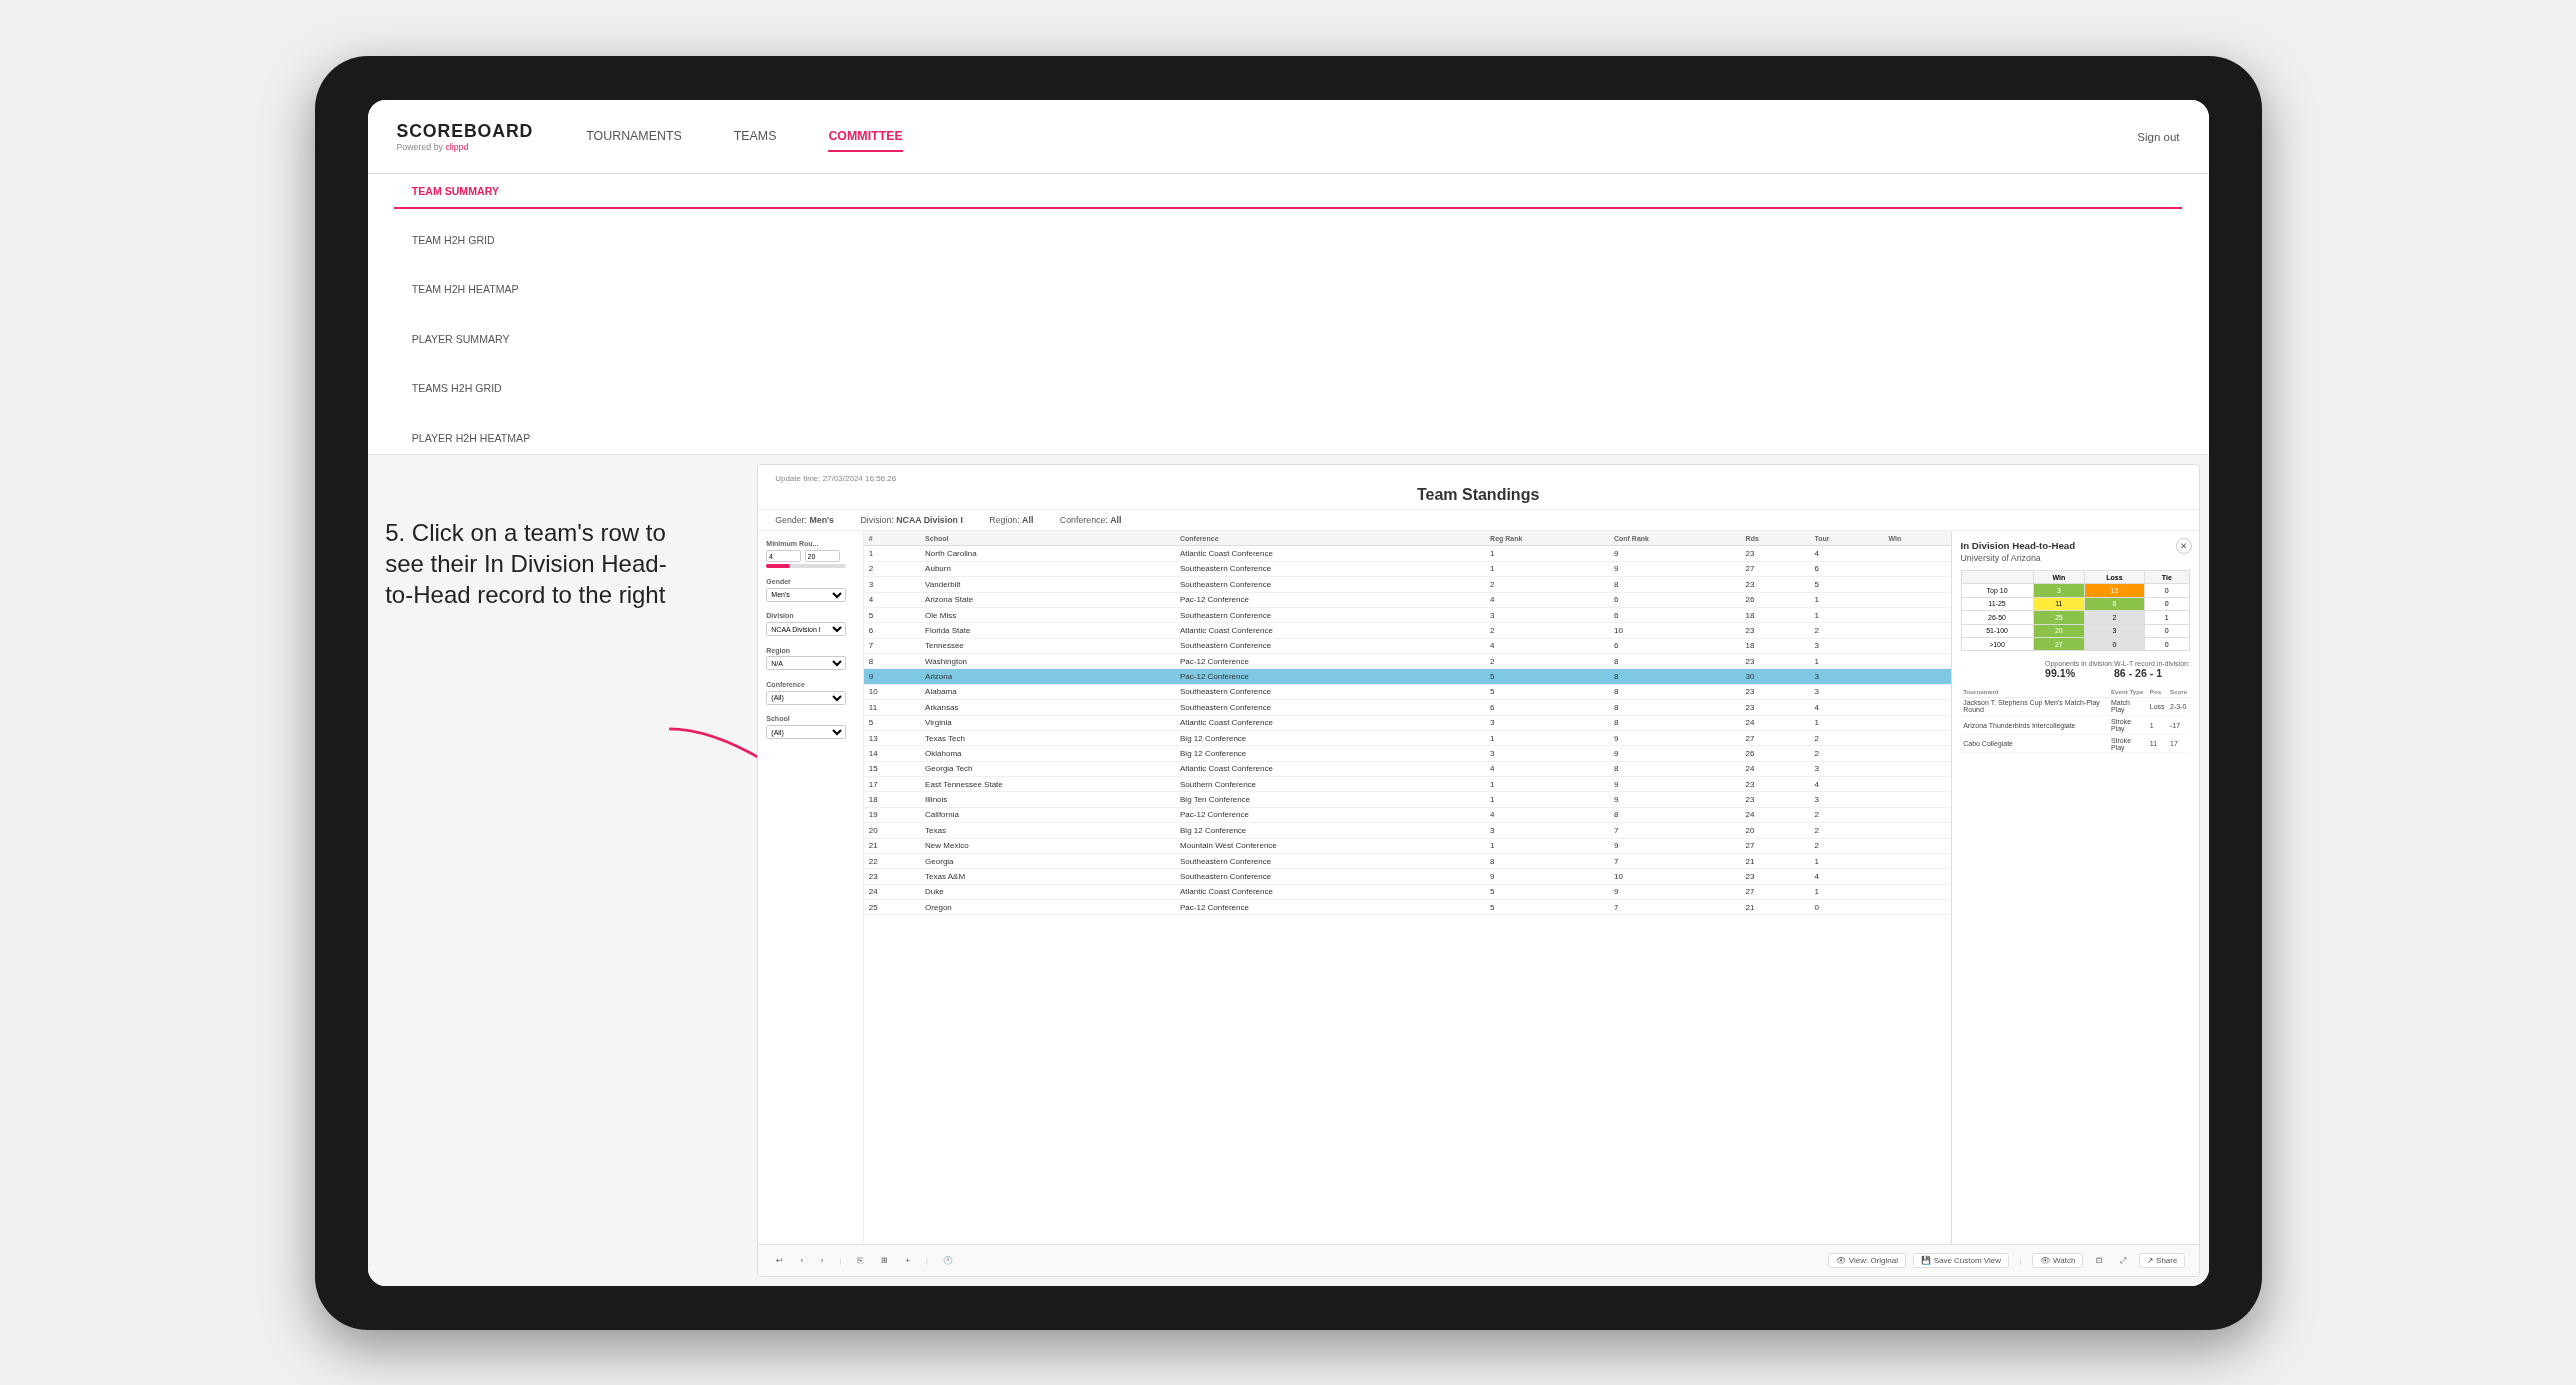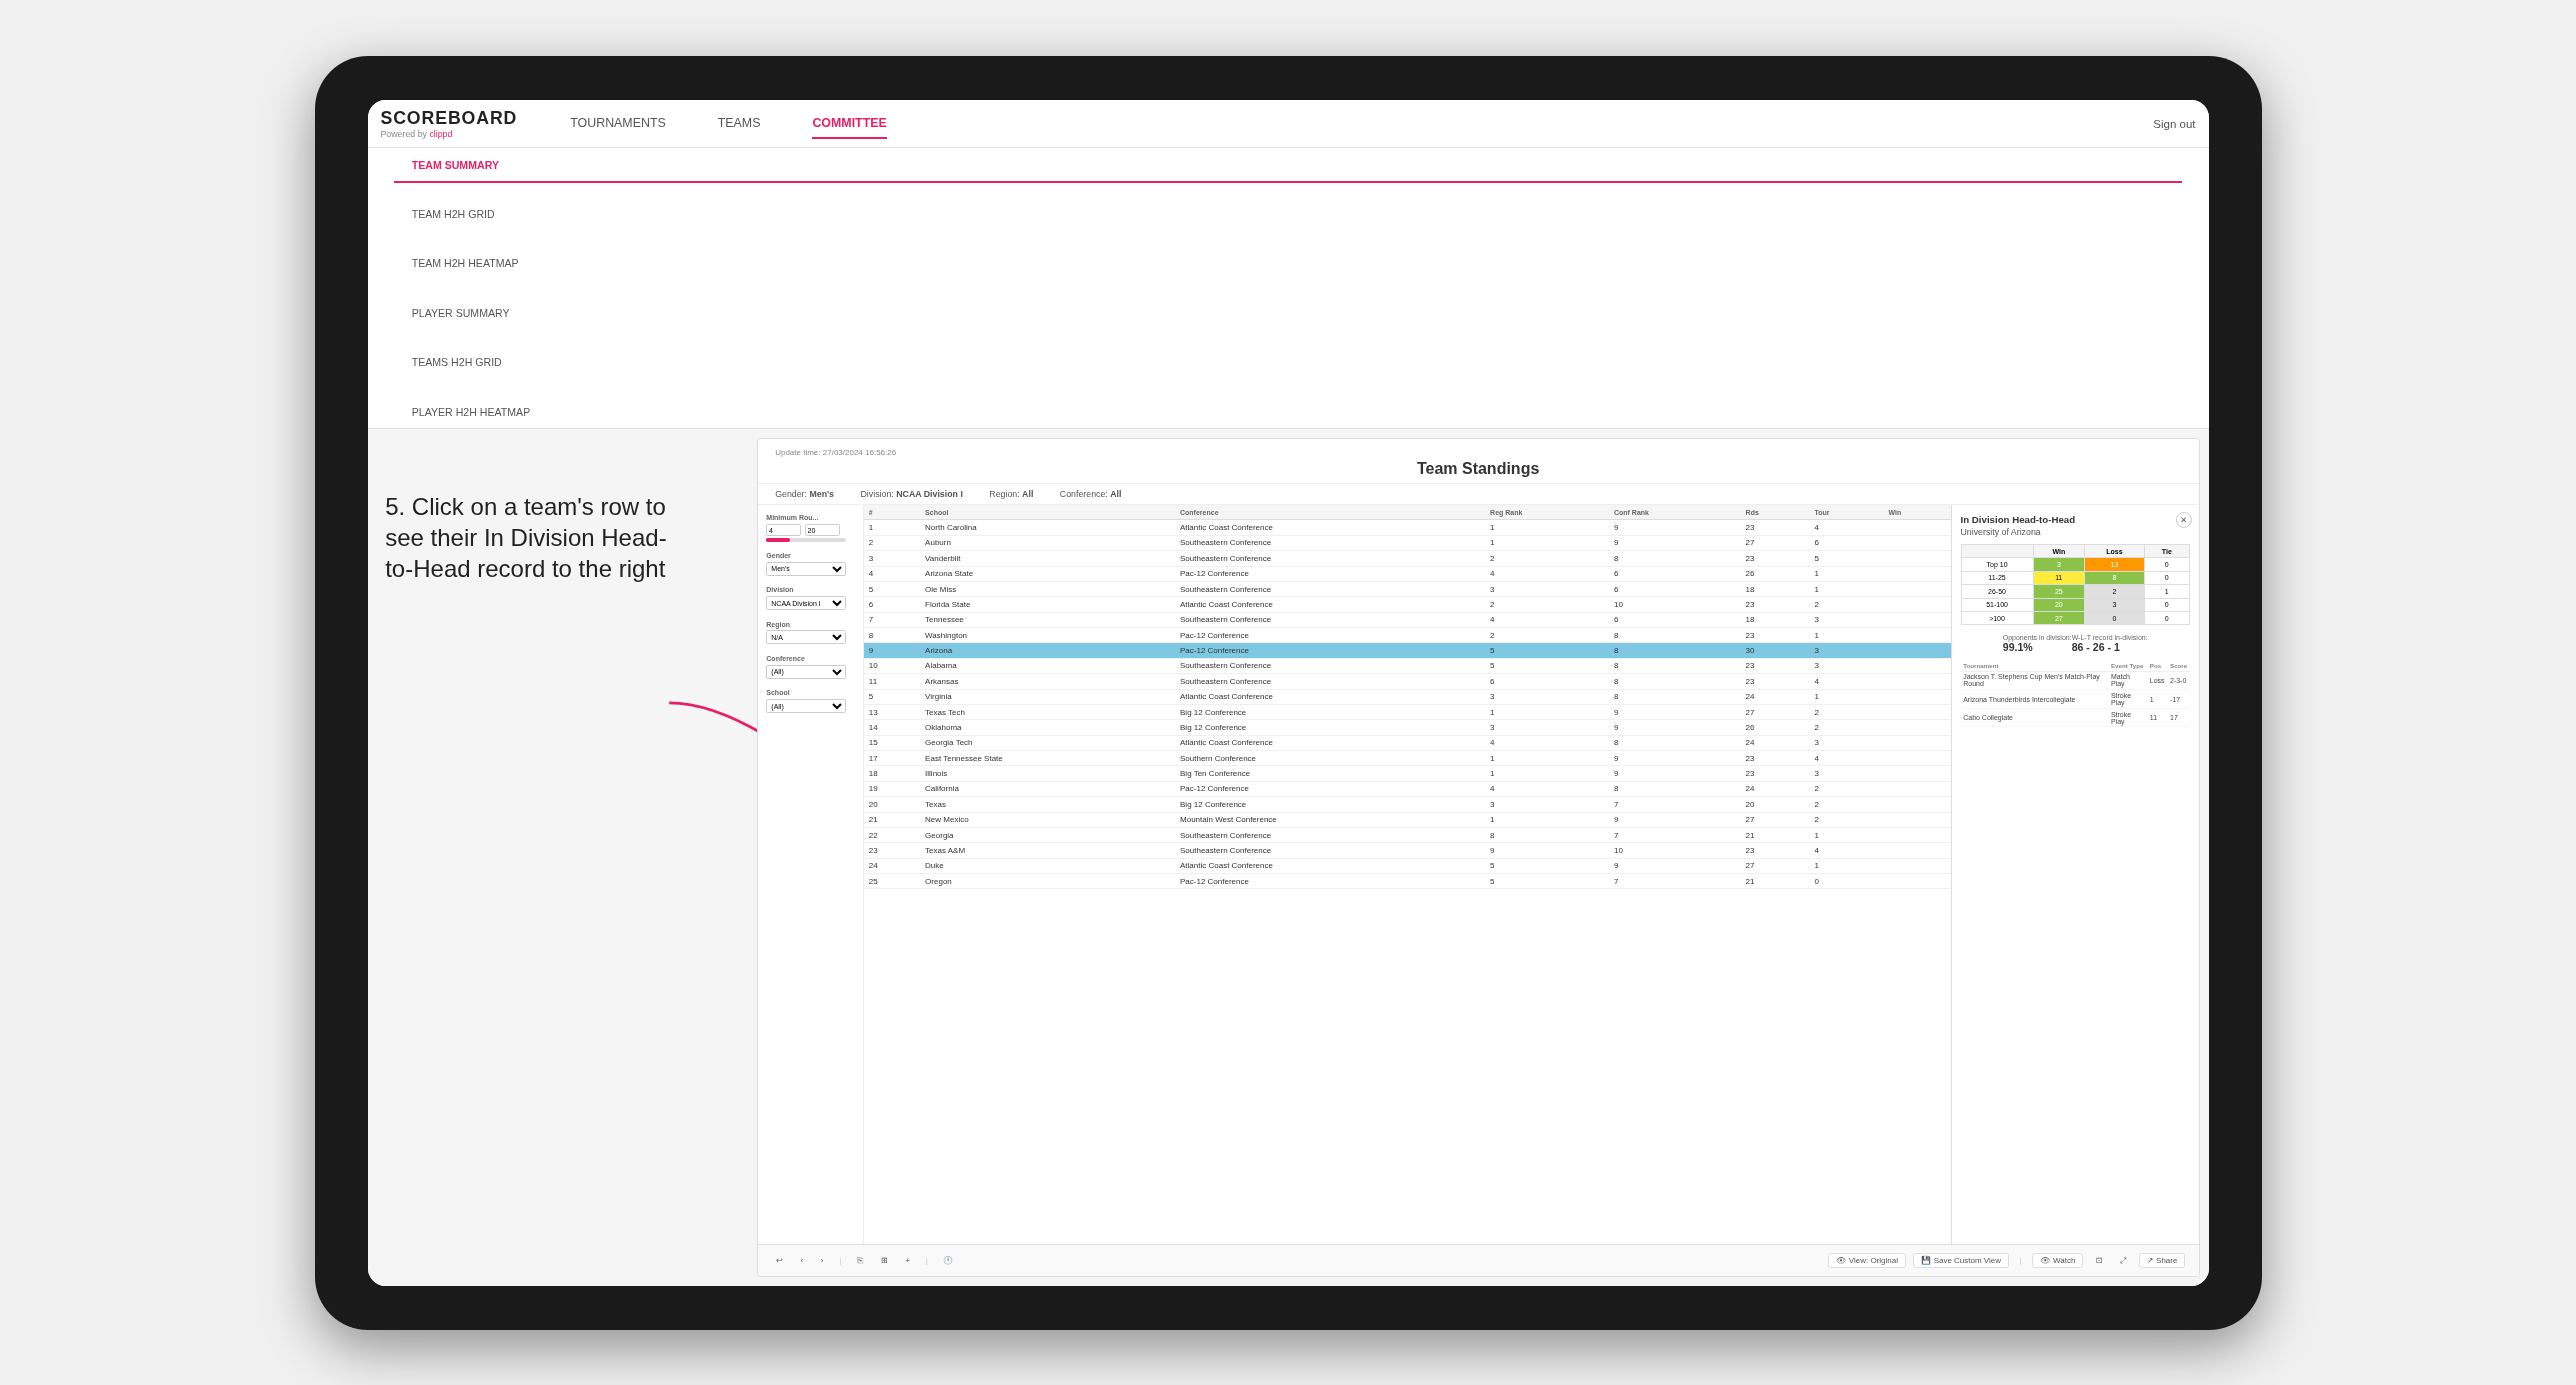--- a/index.html
+++ b/index.html
@@ -33,22 +33,22 @@
       border-radius: 17.7px;
       overflow: hidden;
       display: flex;
       flex-direction: column;
     }
 
     
     .top-nav {
       display: flex;
       align-items: center;
-      padding: 0 13px;
-      height: 48px;
+      padding: 0 29px;
+      height: 74px;
       background: #fff;
       border-bottom: 0.9px solid #e0e0e0;
     }
     .logo-area {
       display: flex;
       flex-direction: column;
       margin-right: 53px;
     }
     .logo-text {
       font-size: 17.7px;
@@ -311,21 +311,21 @@
       font-size: 7px;
     }
     .h2h-grid th { background: #f5f5f5; }
     .cell-green { background: #8bc34a; color: #fff; }
     .cell-orange { background: #ff9800; color: #fff; }
     .cell-yellow { background: #ffeb3b; }
     .cell-gray { background: #e0e0e0; }
 
     .stats-row {
       display: flex;
-      justify-content: center;
+      justify-content: flex-end;
       margin-bottom: 7px;
       font-size: 8px;
     }
     .stat-label { color: #666; font-size: 7px; }
     .stat-value { font-weight: bold; font-size: 10.6px; color: #333; }
 
     .tournament-table {
       width: 100%;
       border-collapse: collapse;
       font-size: 7px;

